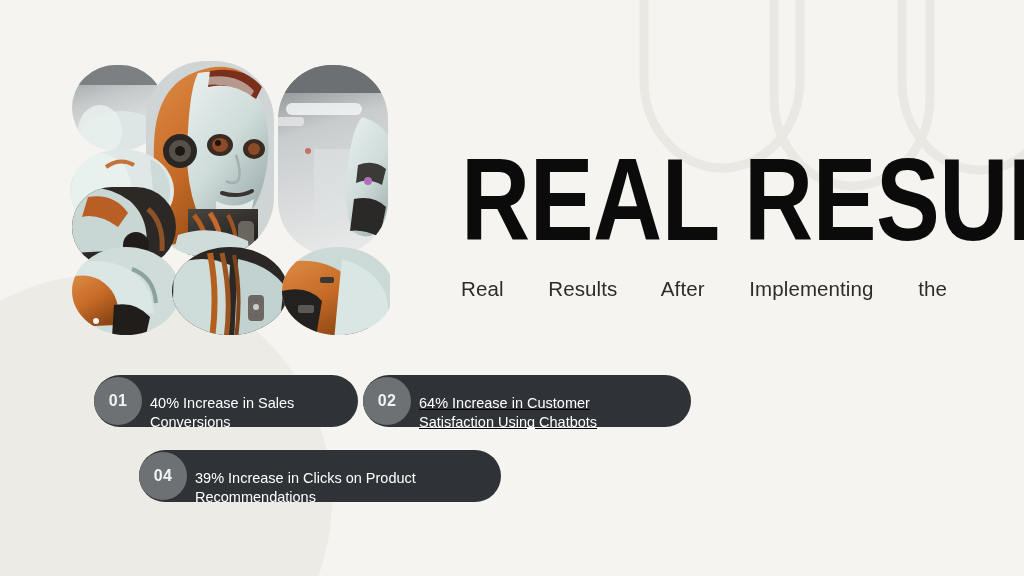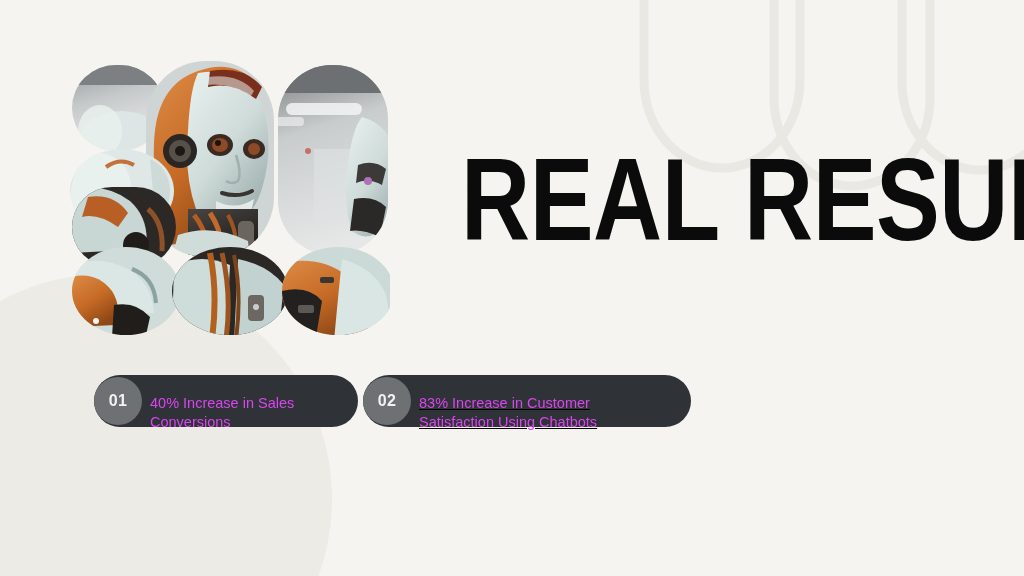--- a/index.html
+++ b/index.html
@@ -77,21 +77,21 @@
     display:flex;
     align-items:center;
     justify-content:center;
     color:#f2f2f2;
     font-size:16px;
     font-weight:700;
     letter-spacing:0.3px;
     z-index:2;
   }
   .stat-text {
-    color:#d946ef;
+    color:#ffffff;
     font-size:14.5px;
     line-height:1.3;
     max-width:260px;
     margin-top:24px;
   }
 
   #card-01 { left:78px;  top:375px; }
   #card-01 .stat-pill { width:264px; }
   #card-01 .stat-text { max-width:200px; }
 
@@ -273,33 +273,40 @@
       <path d="M 212 232 q 26 -6 40 10 l -6 36 l -36 2 z" fill="#232120"></path>
       <rect x="228" y="246" width="16" height="8" rx="2" fill="#5c5854"></rect>
       <rect x="250" y="218" width="14" height="6" rx="2" fill="#3a3632"></rect>
     </g>
   </svg>
 </div>
 
 <div class="headline-block">
   <div class="page-title">REAL RESULTS</div>
   <div class="subtitle">
+    <span>Real Results After Implementing the</span>
   </div>
 </div>
 
 <div class="stats">
 
   <div class="stat-card" id="card-01">
     <div class="stat-badge">01</div>
     <div class="stat-pill">
       <div class="stat-text">40% Increase in Sales Conversions</div>
     </div>
   </div>
 
   <div class="stat-card" id="card-02">
     <div class="stat-badge">02</div>
     <div class="stat-pill">
-      <div class="stat-text">83% Increase in Customer Satisfaction Using Chatbots</div>
+      <div class="stat-text">64% Increase in Customer Satisfaction Using Chatbots</div>
     </div>
   </div>
 
+  <div class="stat-card" id="card-04">
+    <div class="stat-badge">04</div>
+    <div class="stat-pill">
+      <div class="stat-text">39% Increase in Clicks on Product Recommendations</div>
+    </div>
+  </div>
 
 </div>
 
 </body></html>

